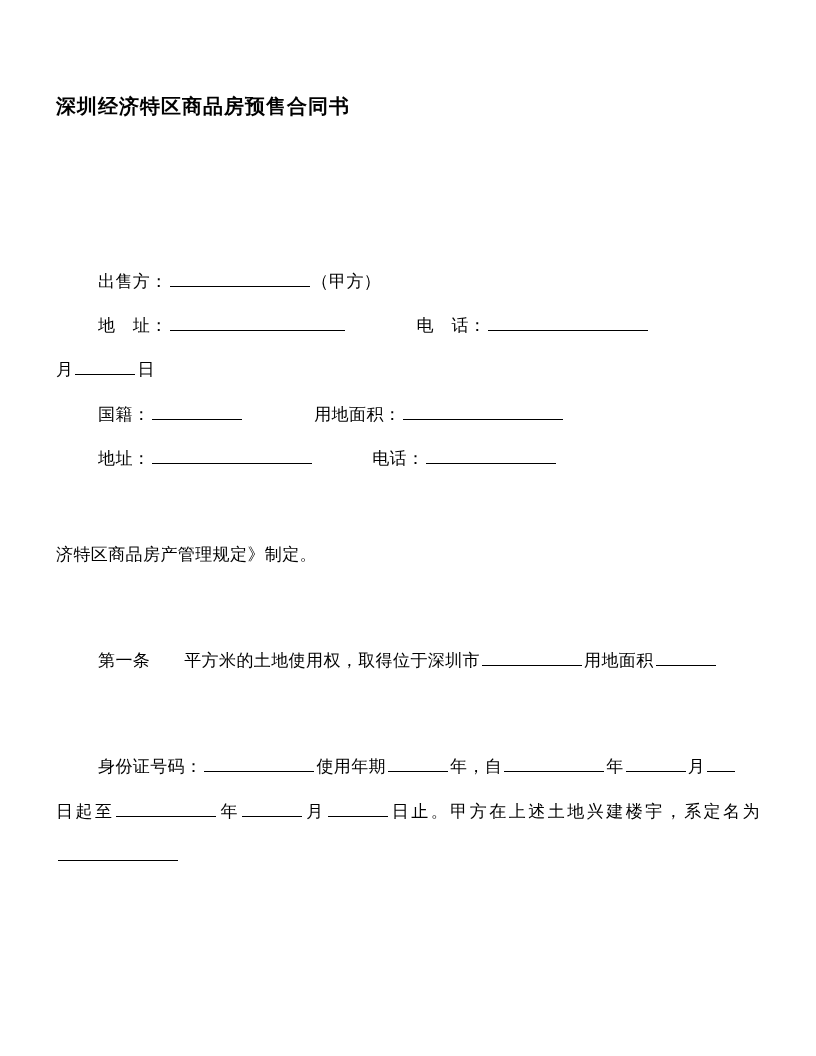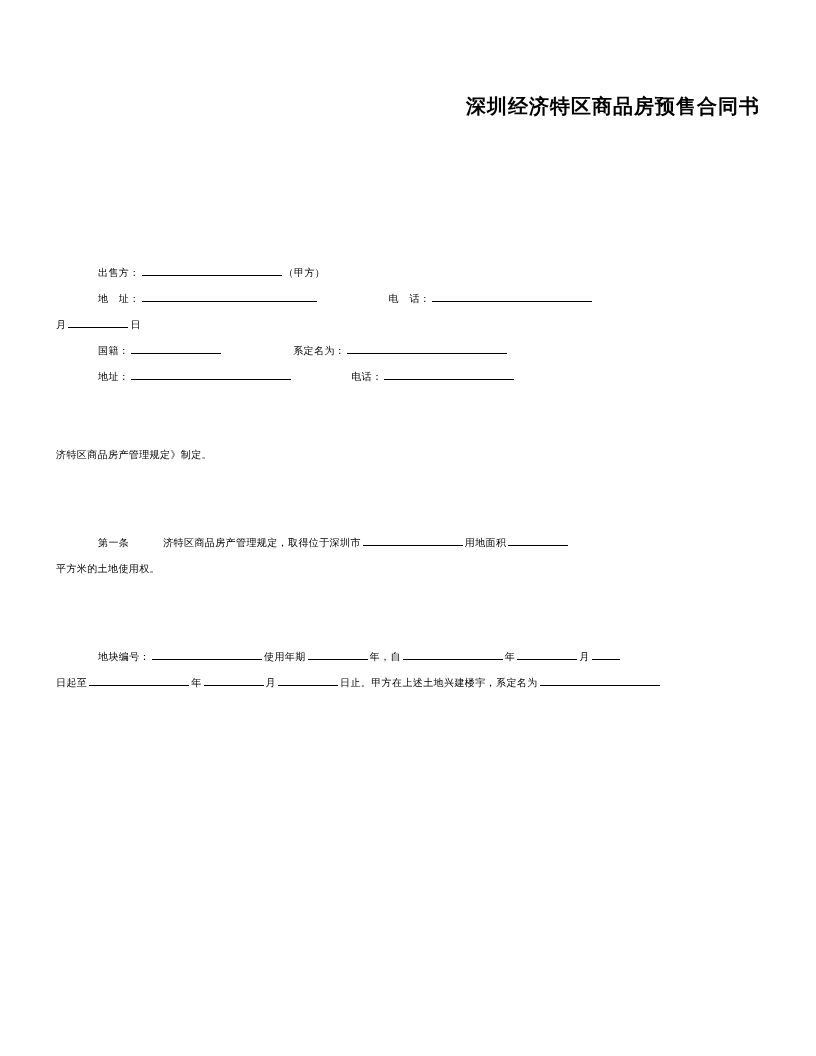--- a/index.html
+++ b/index.html
@@ -15,33 +15,33 @@
     overflow: hidden;
   }
   .page {
     position: relative;
     width: 816px;
     height: 1056px;
     box-sizing: border-box;
     padding: 0 56px;
   }
   .doc-title {
-    text-align: right;
+    text-align: left;
     font-size: 20px;
     font-weight: bold;
     letter-spacing: 1px;
     margin-top: 92px;
     margin-bottom: 0;
     line-height: 1.4;
   }
   .spacer-top {
     height: 140px;
   }
   .para {
-    font-size: 10px;
+    font-size: 17px;
     line-height: 2.6;
     text-align: justify;
     margin: 0;
     letter-spacing: 0.4px;
   }
   .indent {
     text-indent: 42px;
   }
   .blank {
     display: inline-block;
@@ -84,44 +84,41 @@
     <span>地　址：</span><span class="blank b-175"></span><span class="gap-lg"></span><span>电　话：</span><span class="blank b-160"></span>
   </p>
 
 
 
   <p class="para">
     <span>月</span><span class="blank b-60"></span><span>日</span>
   </p>
 
   <p class="para indent">
-    <span>国籍：</span><span class="blank b-90"></span><span class="gap-lg"></span><span>系定名为：</span><span class="blank b-160"></span>
+    <span>国籍：</span><span class="blank b-90"></span><span class="gap-lg"></span><span>用地面积：</span><span class="blank b-160"></span>
   </p>
 
   <p class="para indent">
     <span>地址：</span><span class="blank b-160"></span><span class="gap-md"></span><span>电话：</span><span class="blank b-130"></span>
   </p>
 
   <div class="block-gap-lg"></div>
 
   <p class="para">
     <span>济特区商品房产管理规定》制定。</span>
   </p>
 
   <div class="block-gap-xl"></div>
 
   <p class="para indent">
-    <span>第一条</span><span class="gap-sm"></span><span>济特区商品房产管理规定，取得位于深圳市</span><span class="blank b-100"></span><span>用地面积</span><span class="blank b-60"></span>
-  </p>
-  <p class="para">
-    <span>平方米的土地使用权。</span>
+    <span>第一条</span><span class="gap-sm"></span><span>平方米的土地使用权，取得位于深圳市</span><span class="blank b-100"></span><span>用地面积</span><span class="blank b-60"></span>
   </p>
 
   <div class="block-gap-xl"></div>
 
   <p class="para indent">
-    <span>地块编号：</span><span class="blank b-110"></span><span>使用年期</span><span class="blank b-60"></span><span>年，</span><span>自</span><span class="blank b-100"></span><span>年</span><span class="blank b-60"></span><span>月</span><span class="blank b-30" style="width:28px"></span>
+    <span>身份证号码：</span><span class="blank b-110"></span><span>使用年期</span><span class="blank b-60"></span><span>年，</span><span>自</span><span class="blank b-100"></span><span>年</span><span class="blank b-60"></span><span>月</span><span class="blank b-30" style="width:28px"></span>
   </p>
   <p class="para">
     <span>日起至</span><span class="blank b-100"></span><span>年</span><span class="blank b-60"></span><span>月</span><span class="blank b-60"></span><span>日止。甲方在上述土地兴建楼宇，系定名为</span><span class="blank b-120"></span>
   </p>
 
 </div>
 
 </body></html>

